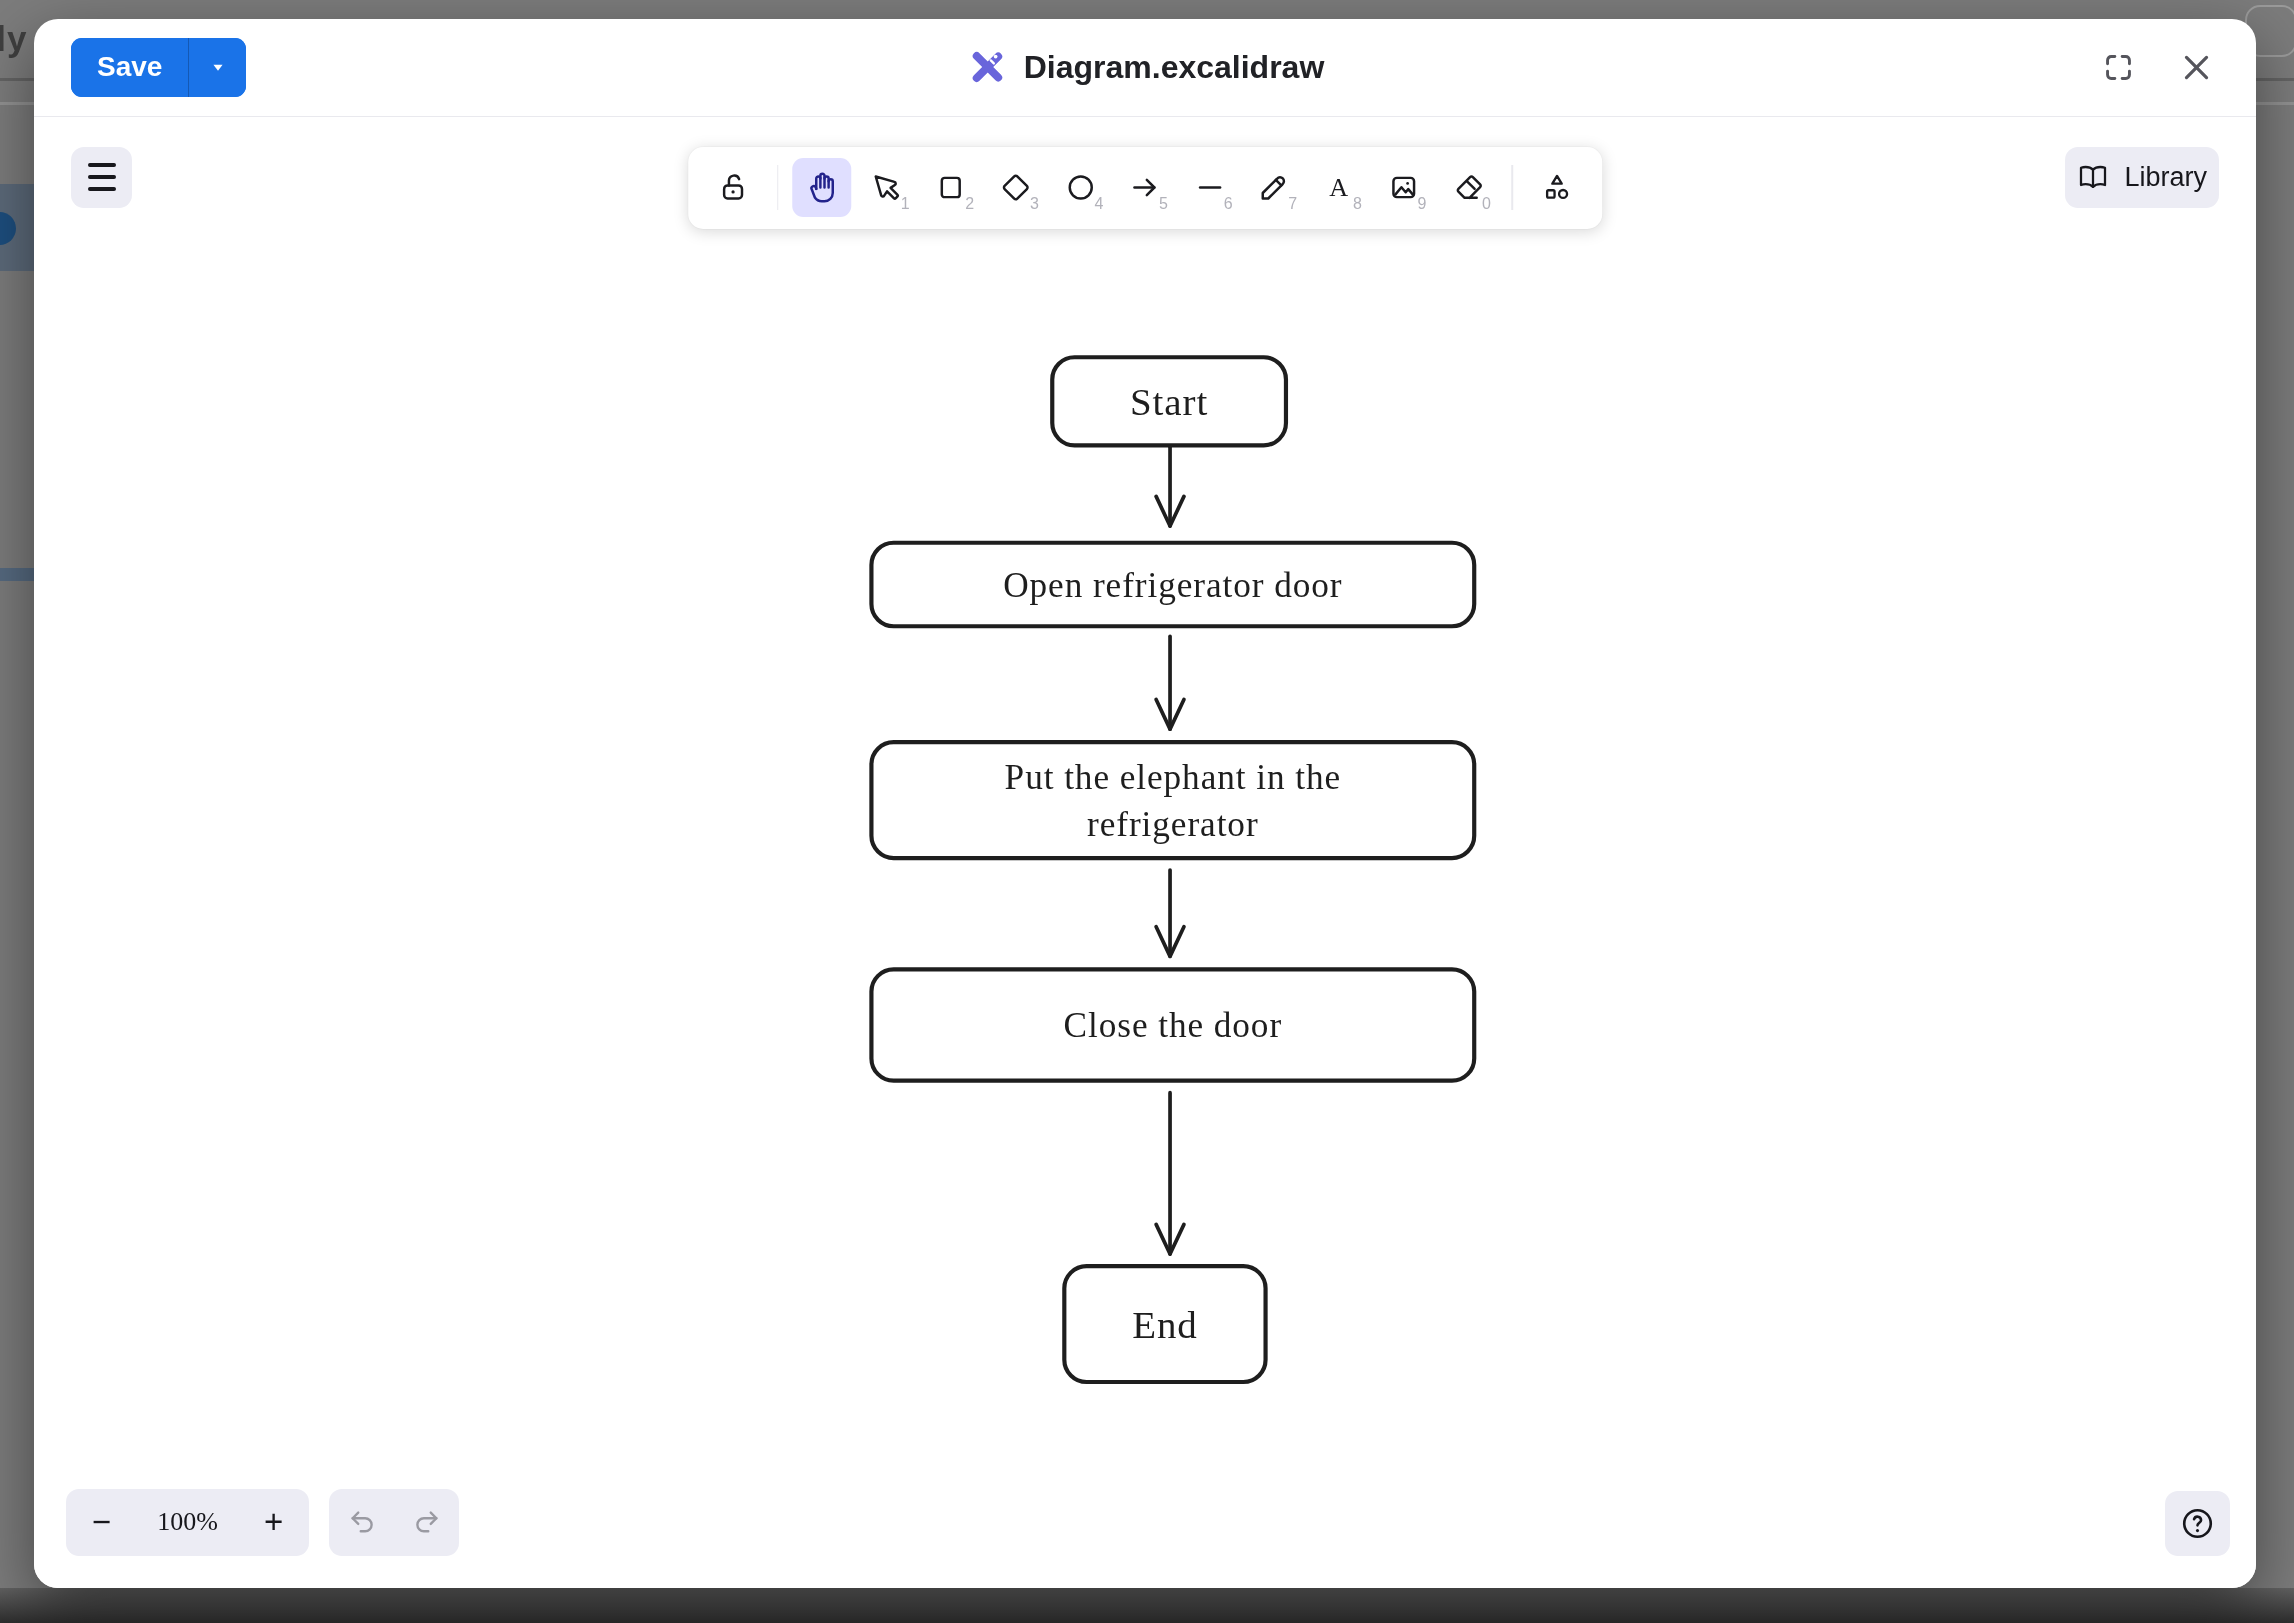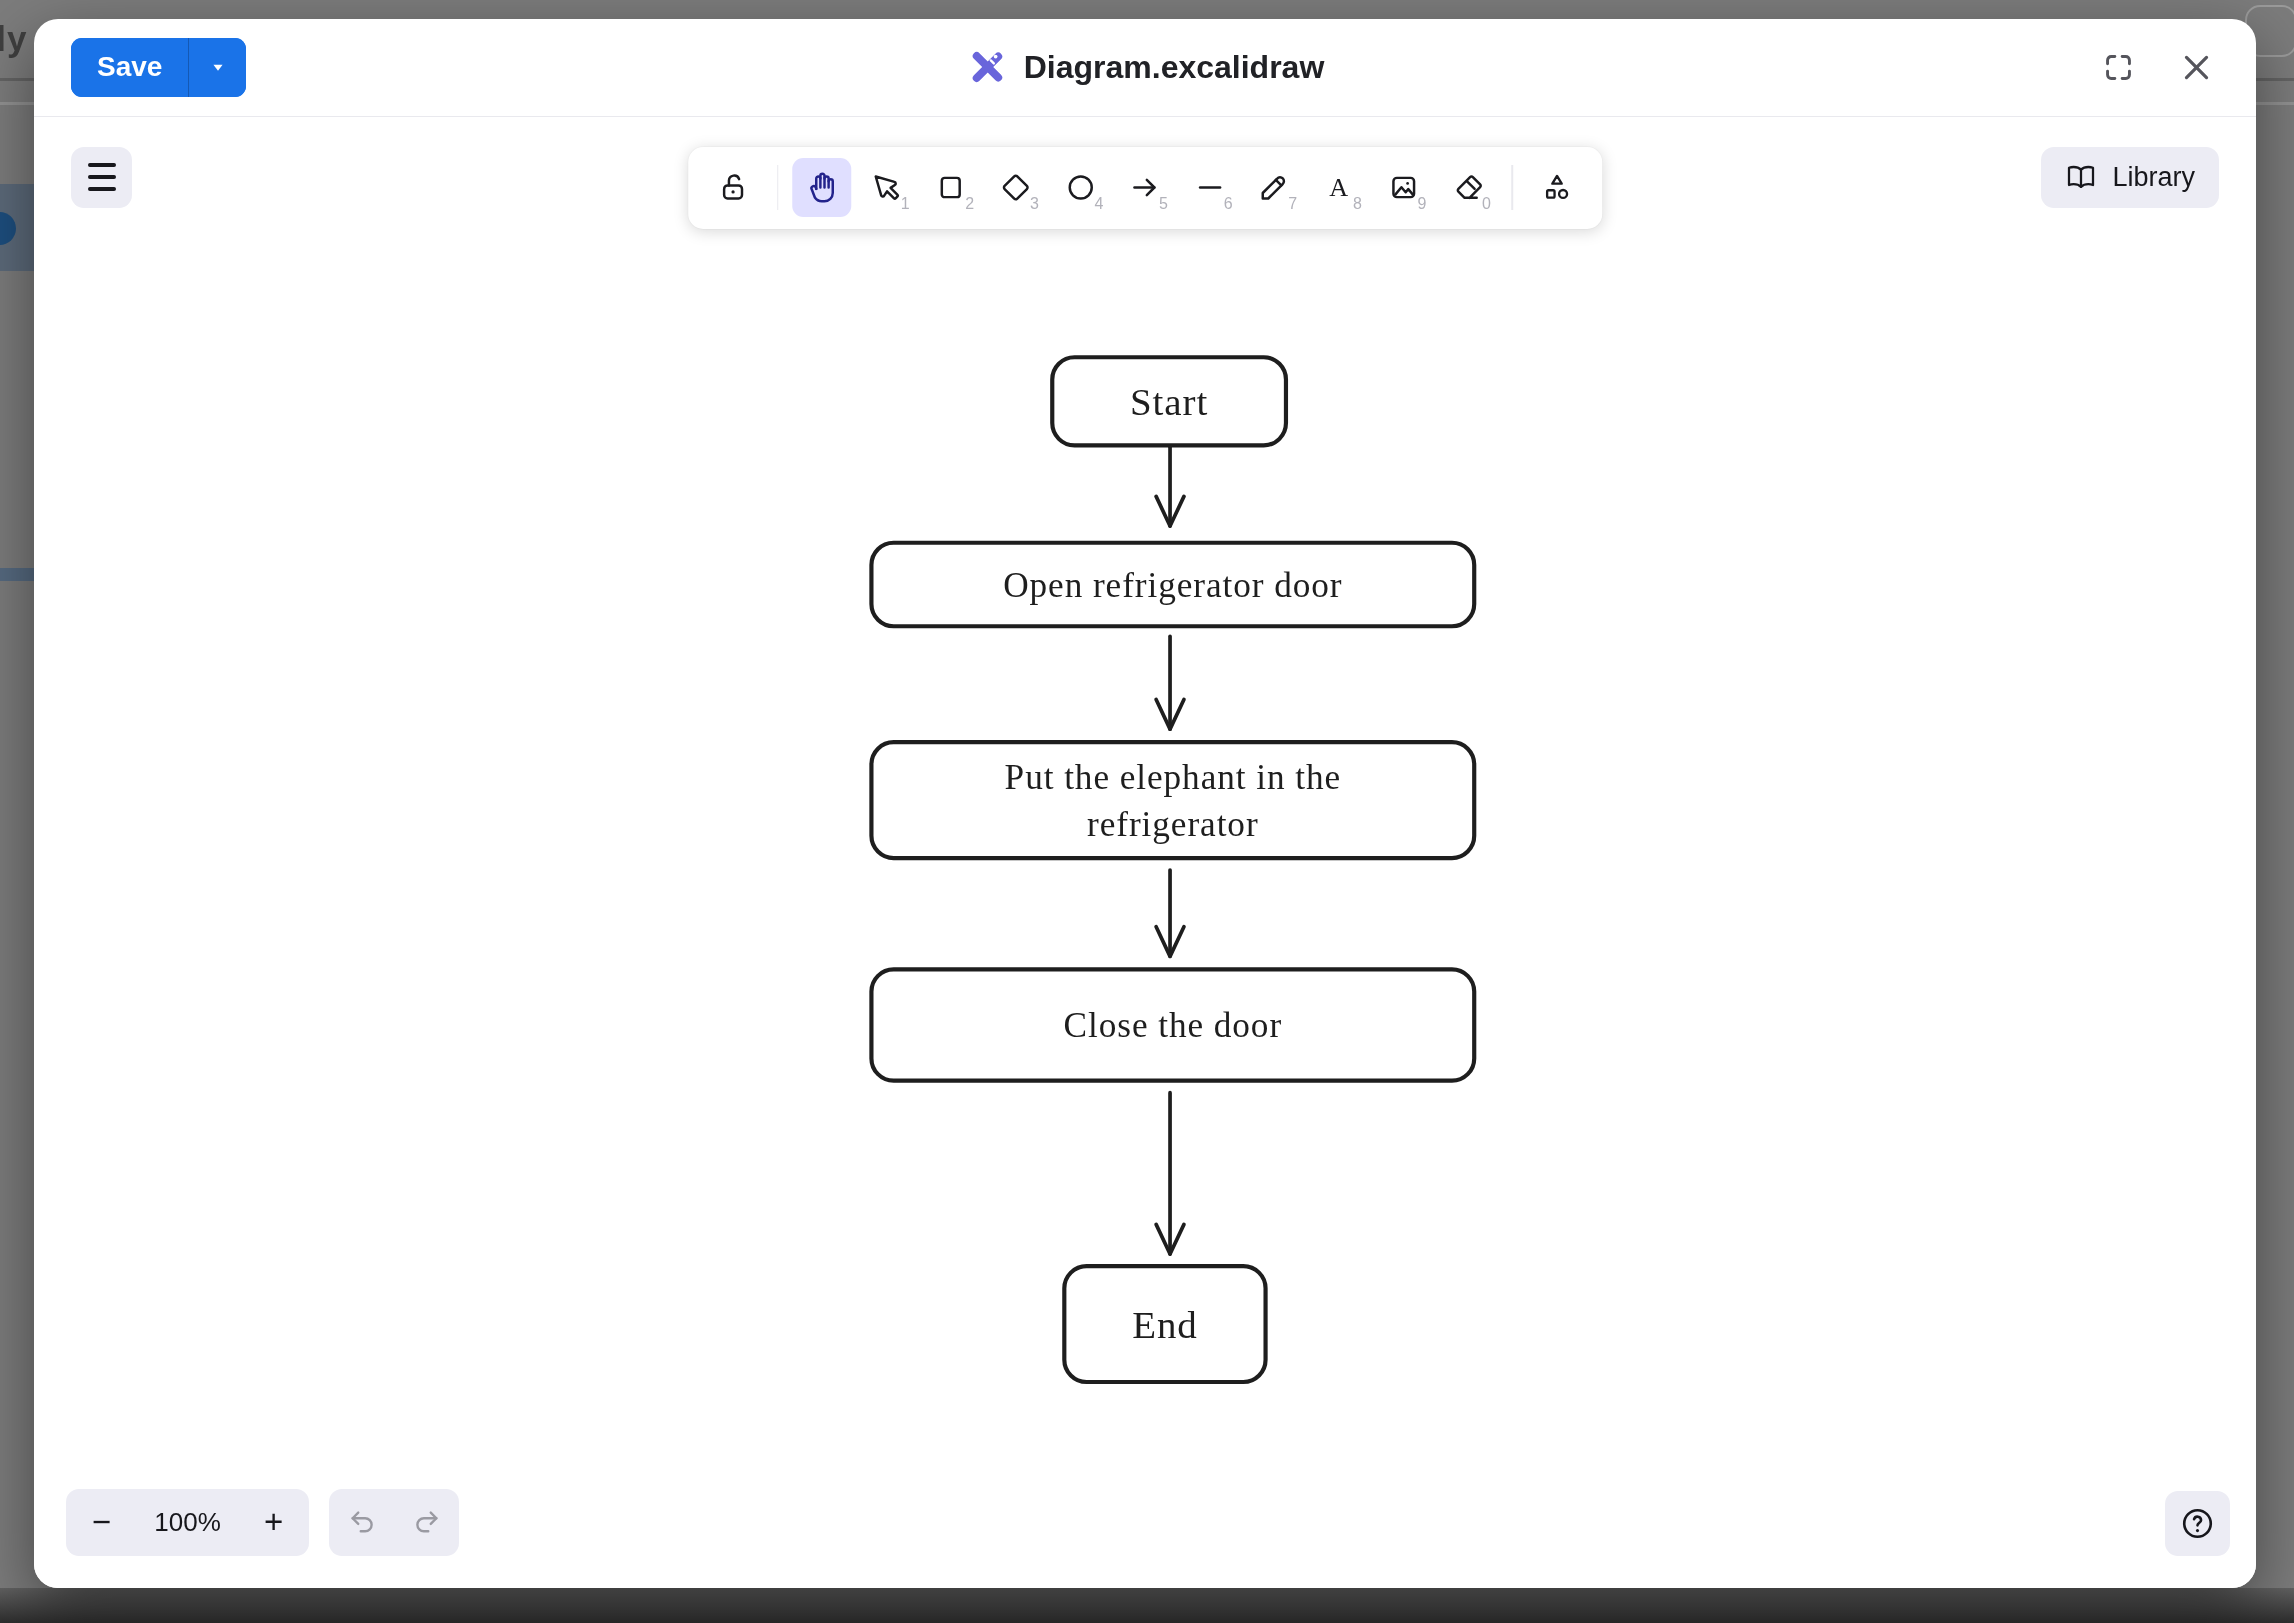--- a/index.html
+++ b/index.html
@@ -60,36 +60,36 @@
   }
   .tool-btn {
     position:relative; width:59px; height:59px; margin:0 2.8px; border:none; border-radius:11px;
     background:transparent; cursor:pointer; color:#1b1b1f;
     display:flex; align-items:center; justify-content:center;
   }
   .tool-btn.selected { background:#e0dfff; color:#23238c; }
   .tool-btn .kbd { position:absolute; right:6.5px; bottom:3.7px; font-size:16px; color:#b2b2ba; }
   .tb-divider { width:1.9px; height:45px; background:#e9e9ee; margin:0 11px; }
 
-  .library-btn { position:absolute; right:37px; top:30px; height:61px; padding:0 24px; gap:15px;
+  .library-btn { position:absolute; right:37px; top:30px; height:61px; padding:0 12px; gap:15px;
                  font-family:"Liberation Sans", sans-serif; font-size:27px; color:#17171c; }
 
   #diagram-svg { position:absolute; left:0; top:0; pointer-events:none; }
   #diagram-svg g[data-interactable="true"] { pointer-events:auto; }
   .flow-text { font-family:cursive; fill:#1e1e1e; font-weight:500; text-anchor:middle; letter-spacing:1px; }
 
   
   .zoom-pill {
     position:absolute; left:32px; bottom:32px; width:243px; height:67px;
     background:#ececf4; border-radius:13px; display:flex; align-items:center; justify-content:space-between;
     padding:0 9.3px;
   }
   .zoom-pill button { border:none; background:transparent; cursor:pointer; width:52px; height:59px;
                       font-size:33px; color:#17171c; font-family:"Liberation Sans", sans-serif; }
-  .zoom-level { font-size:26px; color:#17171c; cursor:pointer; }
+  .zoom-level { font-size:26px; color:#17171c; cursor:pointer;font-family:Liberation Serif, serif; }
   .history-pill {
     position:absolute; left:295px; bottom:32px; width:130px; height:67px;
     background:#ececf4; border-radius:13px; display:flex; align-items:center; justify-content:space-around;
   }
   .history-pill button { border:none; background:transparent; cursor:pointer; color:#9a9aa2; display:flex; }
   .help-btn { position:absolute; right:26px; bottom:32px; width:65px; height:65px; color:#17171c; }
 </style>
 </head>
 <body>
 

